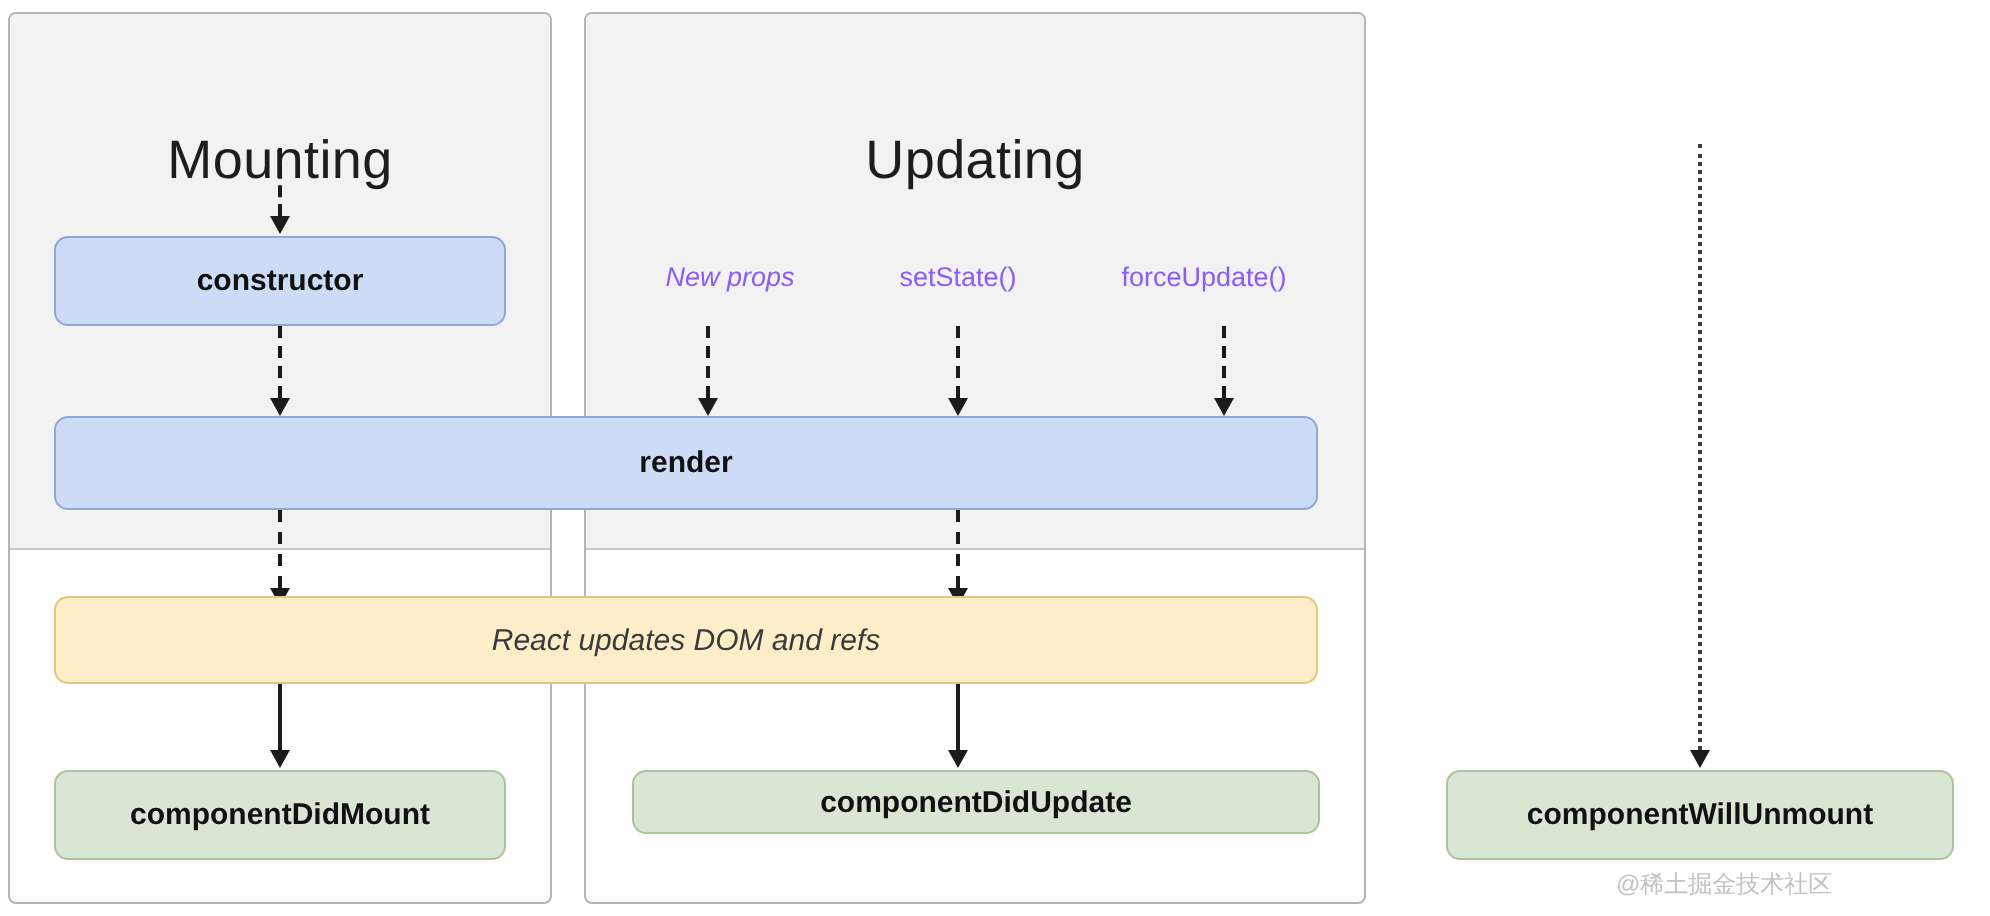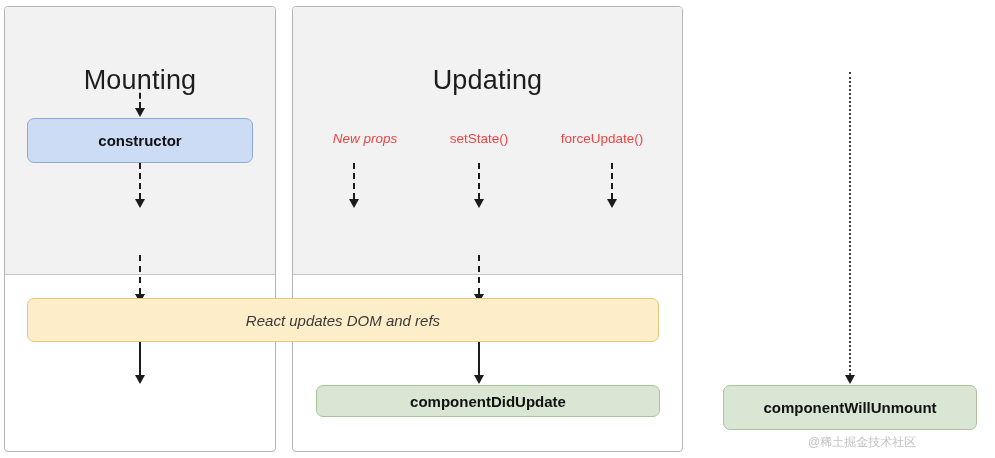--- a/index.html
+++ b/index.html
@@ -76,21 +76,21 @@
     font-weight: 400;
     font-style: italic;
     font-size: 15px;
     color: #3a3a3a;
   }
 
   
   .trigger {
     position: absolute;
     font-size: 13.5px;
-    color: #ef4444;
+    color: #8b5cf6;
     white-space: nowrap;
     transform: translateX(-50%);
   }
   .trigger.italic { font-style: italic; }
 
   
   .conn {
     position: absolute;
     width: 0;
     transform: translateX(-50%);
@@ -152,35 +152,37 @@
   <div class="arrowhead" style="left:354px; top:199px;"></div>
 
   <div class="trigger" style="left:479px; top:131px;">setState()</div>
   <div class="conn dashed" style="left:479px; top:163px; height:36px;"></div>
   <div class="arrowhead" style="left:479px; top:199px;"></div>
 
   <div class="trigger" style="left:602px; top:131px;">forceUpdate()</div>
   <div class="conn dashed" style="left:612px; top:163px; height:36px;"></div>
   <div class="arrowhead" style="left:612px; top:199px;"></div>
 
+  <div class="node blue" style="left:27px; top:208px; width:632px; height:47px;">render</div>
 
   <div class="conn dashed" style="left:140px; top:255px; height:39px;"></div>
   <div class="arrowhead" style="left:140px; top:294px;"></div>
 
   <div class="conn dashed" style="left:479px; top:255px; height:39px;"></div>
   <div class="arrowhead" style="left:479px; top:294px;"></div>
 
   <div class="node yellow" style="left:27px; top:298px; width:632px; height:44px;">React updates DOM and refs</div>
 
   <div class="conn solid" style="left:140px; top:342px; height:33px;"></div>
   <div class="arrowhead" style="left:140px; top:375px;"></div>
 
   <div class="conn solid" style="left:479px; top:342px; height:33px;"></div>
   <div class="arrowhead" style="left:479px; top:375px;"></div>
 
+  <div class="node green" style="left:27px; top:385px; width:226px; height:45px;">componentDidMount</div>
 
   <div class="node green" style="left:316px; top:385px; width:344px; height:32px;">componentDidUpdate</div>
 
   <div class="conn dotted-fine" style="left:850px; top:72px; height:303px;"></div>
   <div class="arrowhead" style="left:850px; top:375px;"></div>
 
   <div class="node green" style="left:723px; top:385px; width:254px; height:45px;">componentWillUnmount</div>
 
   <div class="watermark" style="left:808px; top:434px;">@稀土掘金技术社区</div>
 

